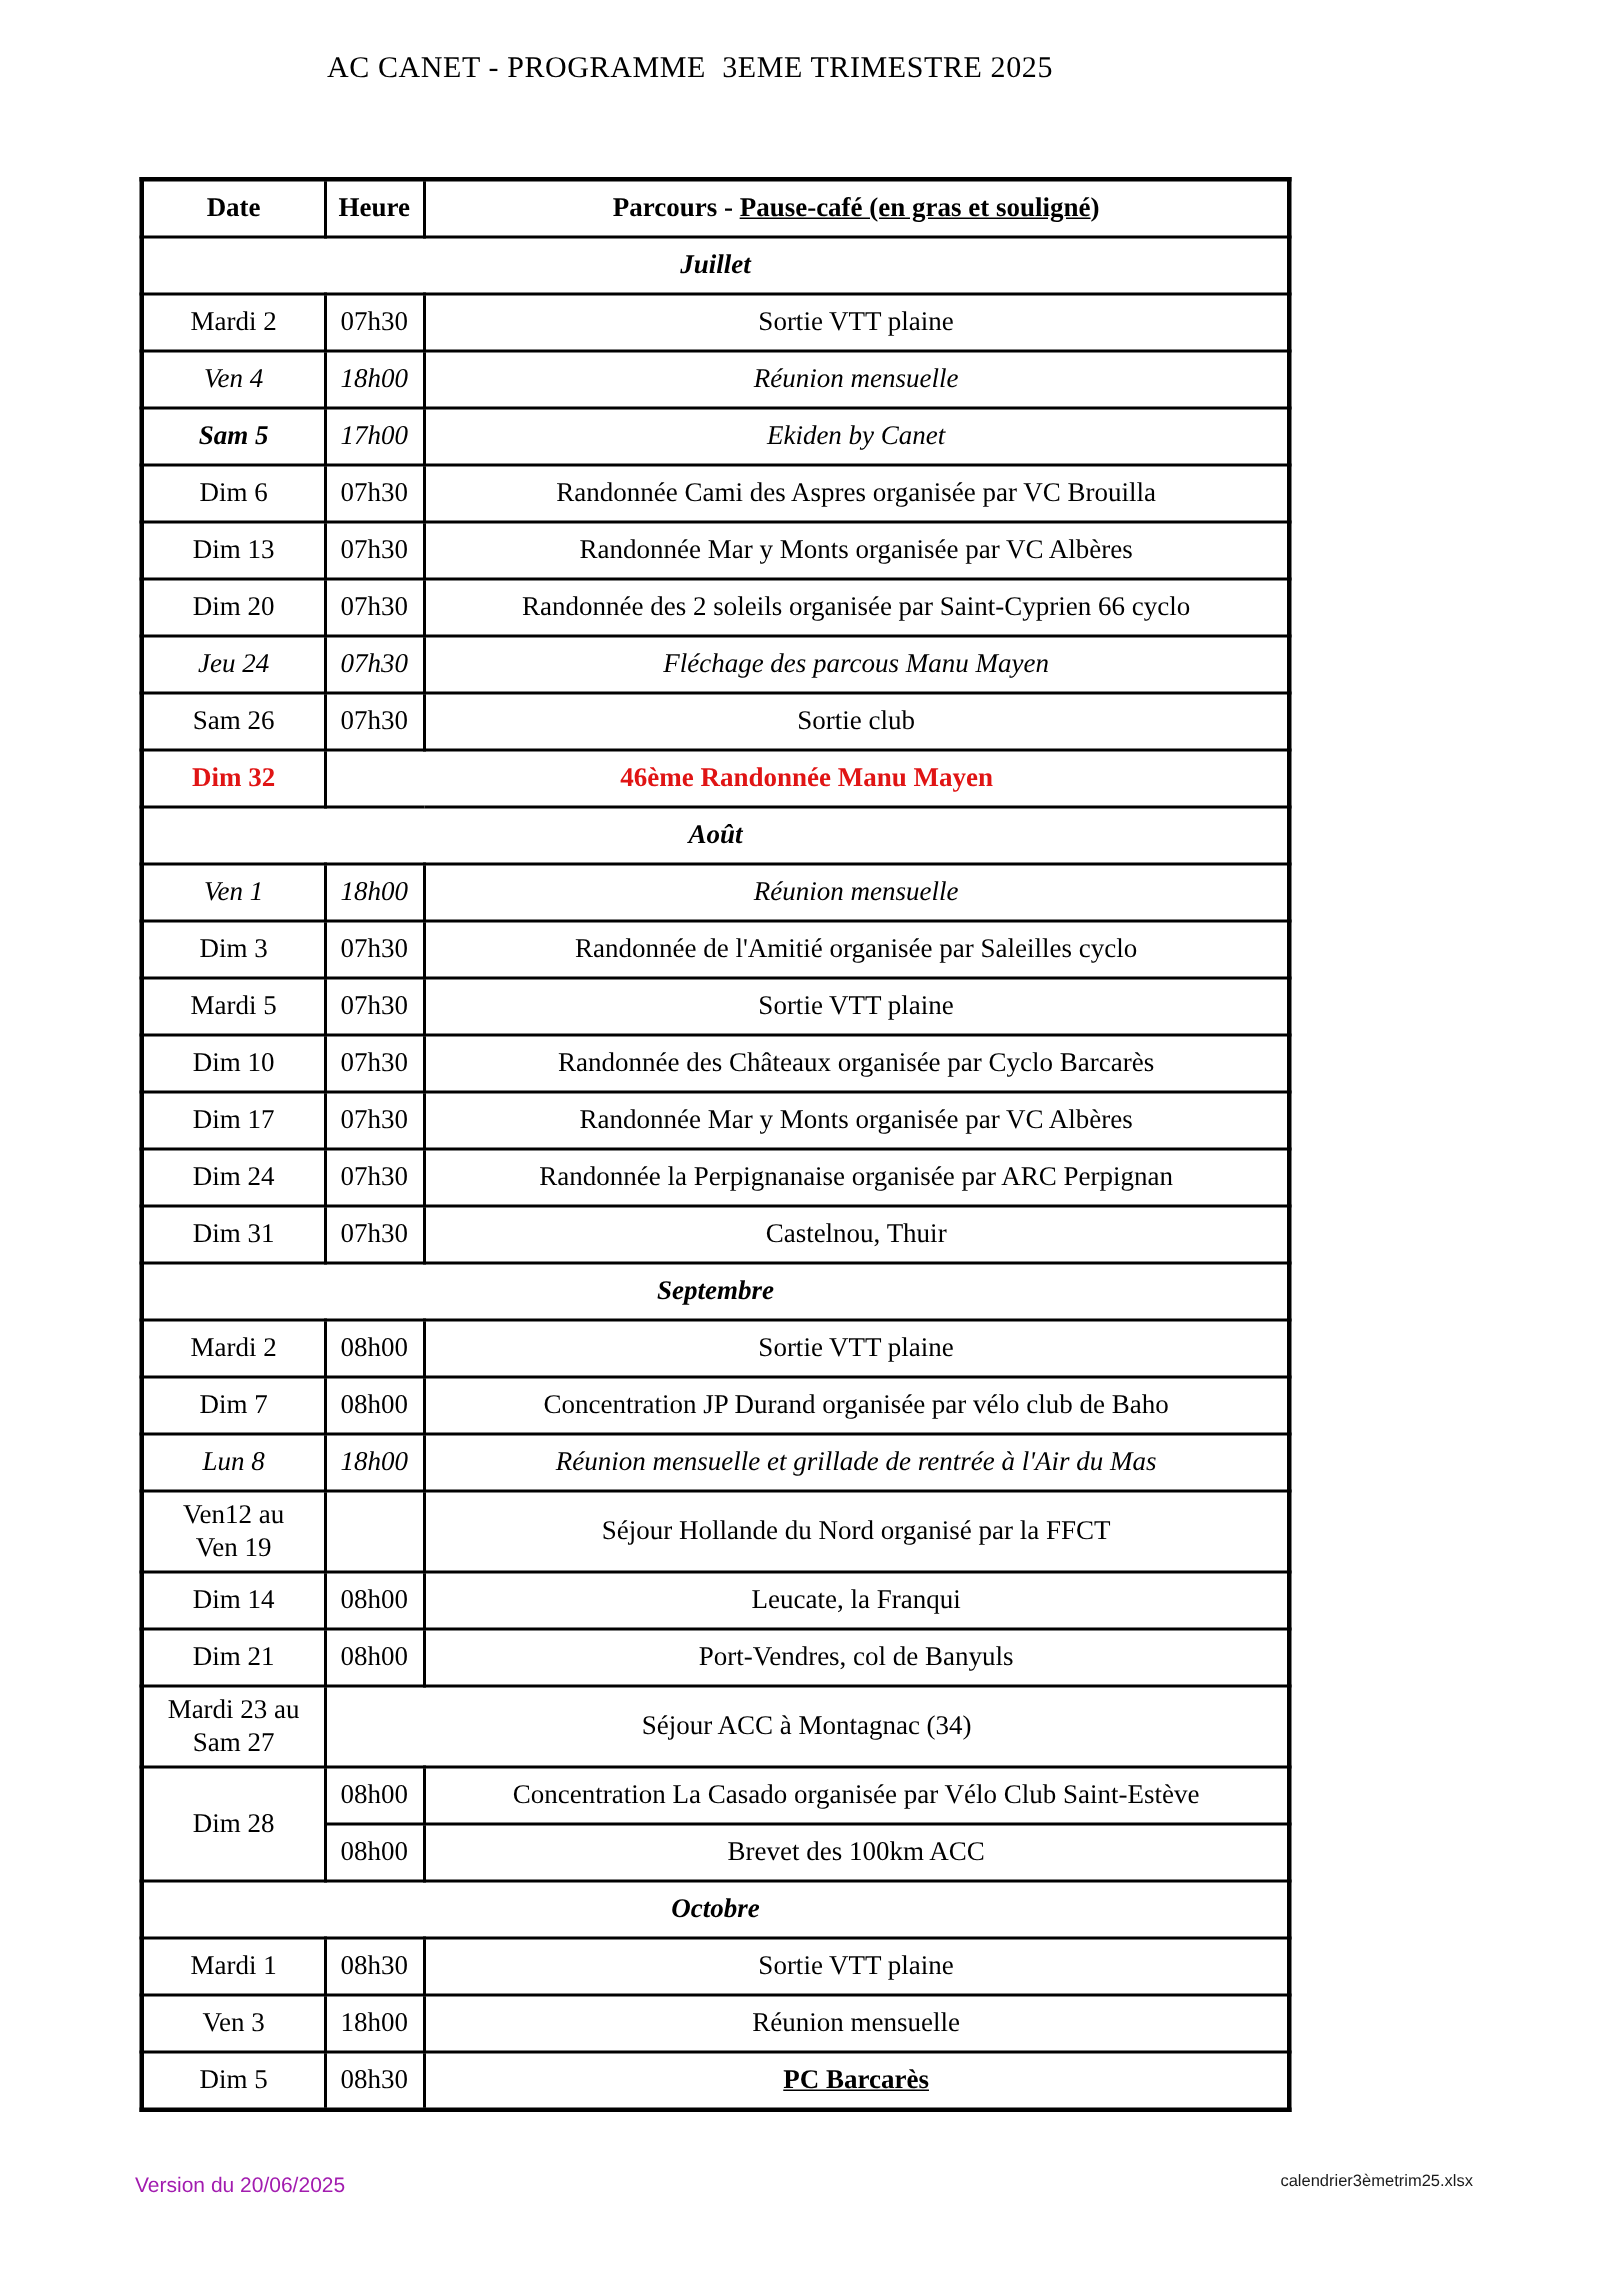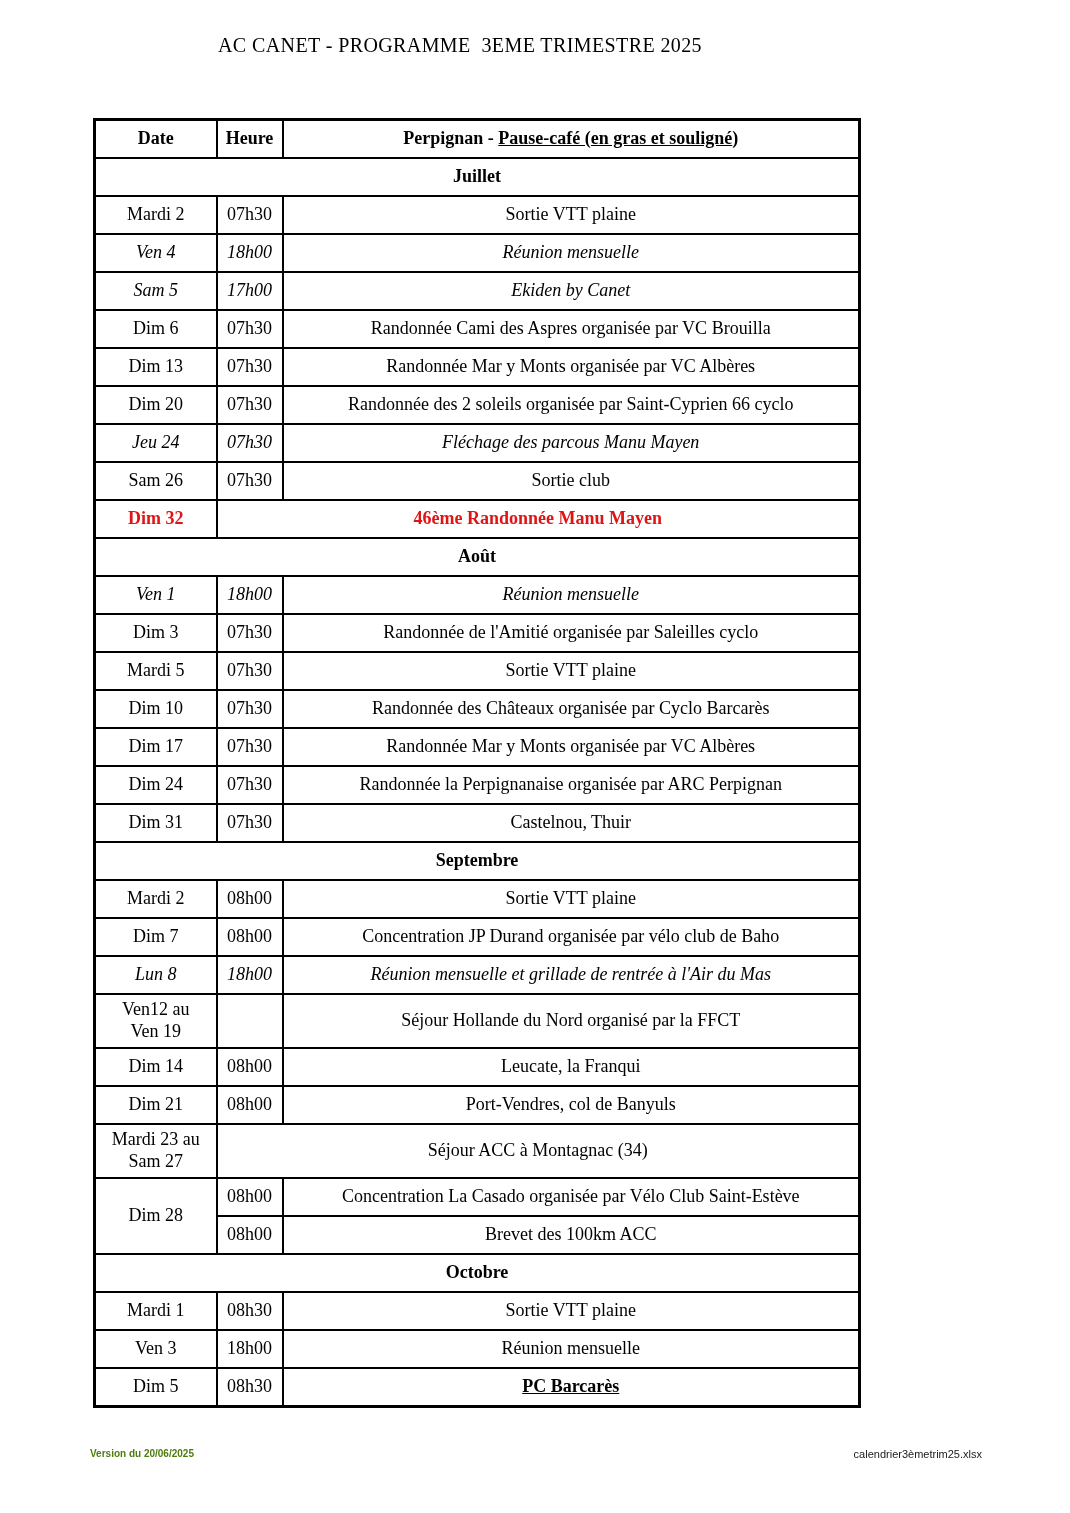--- a/index.html
+++ b/index.html
@@ -31,34 +31,33 @@
     border:2px solid #000;
     text-align:center;
     vertical-align:middle;
     font-size:18px;
     padding:0 4px;
     height:36px;
     line-height:1.22;
     overflow:hidden;
   }
   td.hdr{font-weight:bold;}
-  td.month{font-weight:bold;font-size:20px;}
+  td.month{font-weight:bold;font-size:20px;font-style:italic;}
   tr.tall td{height:52px;}
   .it{font-style:italic;}
   tr.redrow td{color:var(--event-red,#e01414);font-weight:bold;}
   .bu{font-weight:bold;text-decoration:underline;}
-  td.nodiv{border-right-style:hidden;}
+  td.nodiv{border-right-style:hidden;font-weight:bold;}
   td.nodivL{border-left-style:hidden;}
   .footer-left{
     position:absolute;
     left:90px;top:1448px;
     font-family:"Liberation Sans", sans-serif;
-    font-size:10px;
-    color:#4d7c0f;
-    font-weight:bold;
+    font-size:14px;
+    color:#a21caf;
   }
   .footer-right{
     position:absolute;
     right:88px;top:1448px;
     font-family:"Liberation Sans", sans-serif;
     font-size:11px;
     color:#1a1a1a;
   }
 </style>
 </head>
@@ -69,21 +68,21 @@
 <table class="program">
   <colgroup>
     <col style="width:122px">
     <col style="width:66px">
     <col style="width:577px">
   </colgroup>
   <tbody>
     <tr>
       <td class="hdr">Date</td>
       <td class="hdr">Heure</td>
-      <td class="hdr"><span>Perpignan - </span><span class="bu">Pause-café (en gras et souligné</span><span>)</span></td>
+      <td class="hdr"><span>Parcours - </span><span class="bu">Pause-café (en gras et souligné</span><span>)</span></td>
     </tr>
   <tr>
         <td class="month" colspan="3">Juillet</td>
       </tr>
       <tr>
         <td>Mardi 2</td>
         <td>07h30</td>
         <td>Sortie VTT plaine</td>
       </tr>
       <tr>

